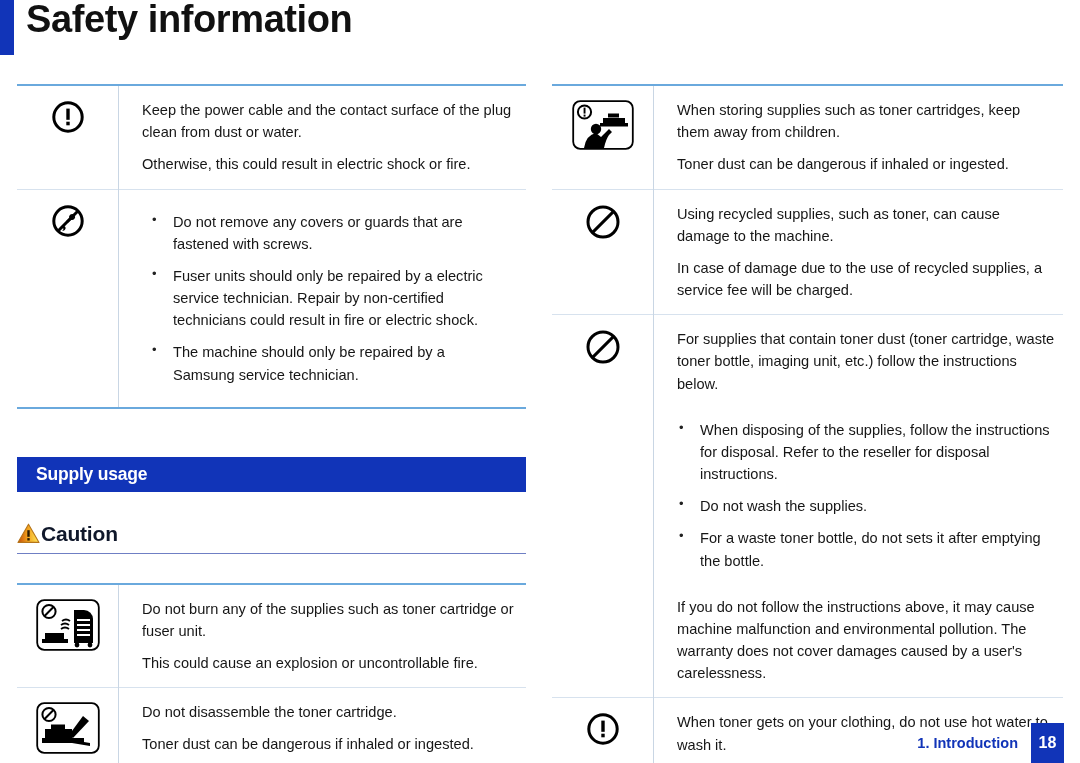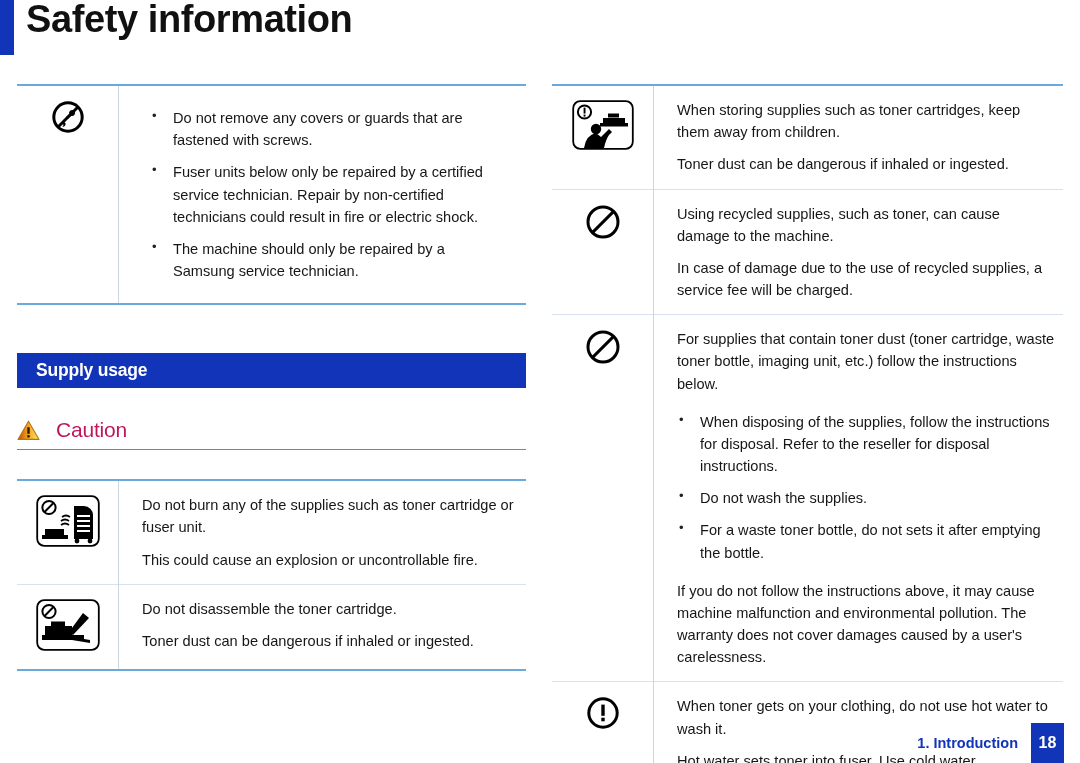--- a/index.html
+++ b/index.html
@@ -126,23 +126,23 @@
   
   .caution-head {
     margin-top: 30px;
     display: flex;
     align-items: center;
     border-bottom: 1.5px solid #6f7fc4;
     padding-bottom: 7px;
   }
   .caution-label {
     font-size: 21px;
-    font-weight: normal;
-    color: #be185d;
-    margin-left: 16px;
+    font-weight: bold;
+    color: #0f172a;
+    margin-left: 1px;
     letter-spacing: -0.2px;
   }
   .tbl-gap { height: 29px; }
 
   
   .footer {
     position: absolute;
     right: 16px;
     bottom: 0;
     display: flex;
@@ -176,35 +176,50 @@
   <div class="title-accent"></div>
   <div class="page-title">Safety information</div>
 </div>
 
 <div class="columns">
 
   <div class="col col-left">
 
     <table class="safety-table">
       <tbody>
+          <tr>
+        <td class="cell-icon">
+          <span class="ic">
+            <svg width="34" height="34" viewBox="0 0 34 34">
+              <circle cx="17" cy="17" r="14.2" fill="none" stroke="#000" stroke-width="3"></circle>
+              <rect x="15.3" y="8.6" width="3.4" height="11.2" fill="#000"></rect>
+              <rect x="15.3" y="21.7" width="3.4" height="3.6" fill="#000"></rect>
+            </svg>
+          </span>
+        </td>
+        <td class="cell-text">
+          <p>Keep the power cable and the contact surface of the plug clean from dust or water.</p>
+          <p>Otherwise, this could result in electric shock or fire.</p>
+        </td>
+      </tr>
       <tr>
         <td class="cell-icon">
           <span class="ic">
             <svg width="34" height="34" viewBox="0 0 34 34">
               <circle cx="17" cy="17" r="14.2" fill="none" stroke="#000" stroke-width="3"></circle>
               <line x1="6.8" y1="27.2" x2="27.2" y2="6.8" stroke="#000" stroke-width="3"></line>
               <path d="M22.5 10.2a3.2 3.2 0 0 0-4.3 3.9l-3.2 3.2 1.8 1.8 3.2-3.2a3.2 3.2 0 0 0 3.9-4.3l-1.9 1.9-1.4-1.4z" fill="#000"></path>
               <path d="M13.6 22.2a2.6 2.6 0 0 0-3.5 3.2l1.5-1.5 1.1 1.1-1.5 1.5a2.6 2.6 0 0 0 3.2-3.5z" fill="#000"></path>
             </svg>
           </span>
         </td>
         <td class="cell-text">
           <ul class="bullets">
             <li>Do not remove any covers or guards that are fastened with screws.</li>
-            <li>Fuser units below only be repaired by a certified service technician. Repair by non-certified technicians could result in fire or electric shock.</li>
+            <li>Fuser units should only be repaired by a electric service technician. Repair by non-certified technicians could result in fire or electric shock.</li>
             <li>The machine should only be repaired by a Samsung service technician.</li>
           </ul>
         </td>
       </tr>
     </tbody>
       </table>
 
     <div class="section-banner">
       <span class="section-banner-label">Supply usage</span>
     </div>
@@ -329,21 +344,21 @@
         <td class="cell-icon">
           <span class="ic">
             <svg width="36" height="36" viewBox="0 0 36 36">
               <circle cx="18" cy="18" r="15" fill="none" stroke="#000" stroke-width="3"></circle>
               <line x1="7.4" y1="28.6" x2="28.6" y2="7.4" stroke="#000" stroke-width="3"></line>
             </svg>
           </span>
         </td>
         <td class="cell-text">
           <p>For supplies that contain toner dust (toner cartridge, waste toner bottle, imaging unit, etc.) follow the instructions below.</p>
-          <ul class="bullets" style="margin:16px 0;">
+          <ul class="bullets" style="margin:24px 0;">
             <li>When disposing of the supplies, follow the instructions for disposal. Refer to the reseller for disposal instructions.</li>
             <li>Do not wash the supplies.</li>
             <li>For a waste toner bottle, do not sets it after emptying the bottle.</li>
           </ul>
           <p>If you do not follow the instructions above, it may cause machine malfunction and environmental pollution. The warranty does not cover damages caused by a user's carelessness.</p>
         </td>
       </tr>
 
       <tr>
         <td class="cell-icon">

